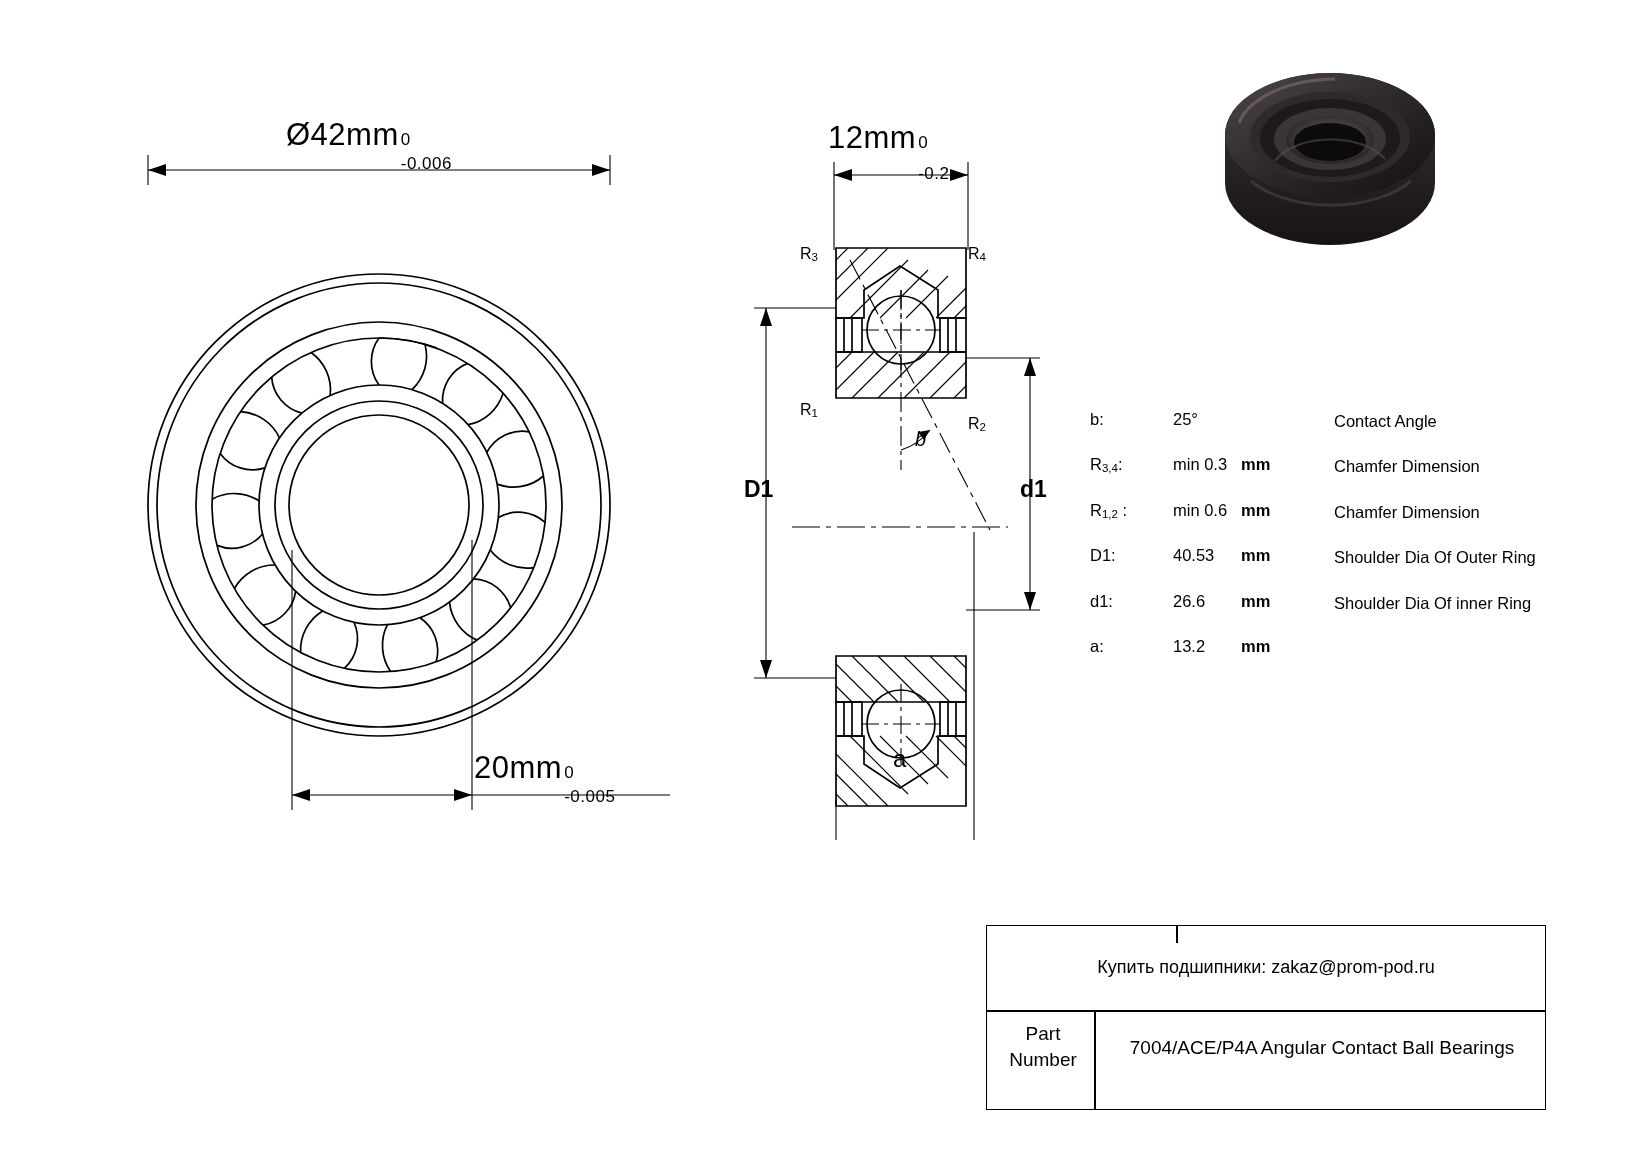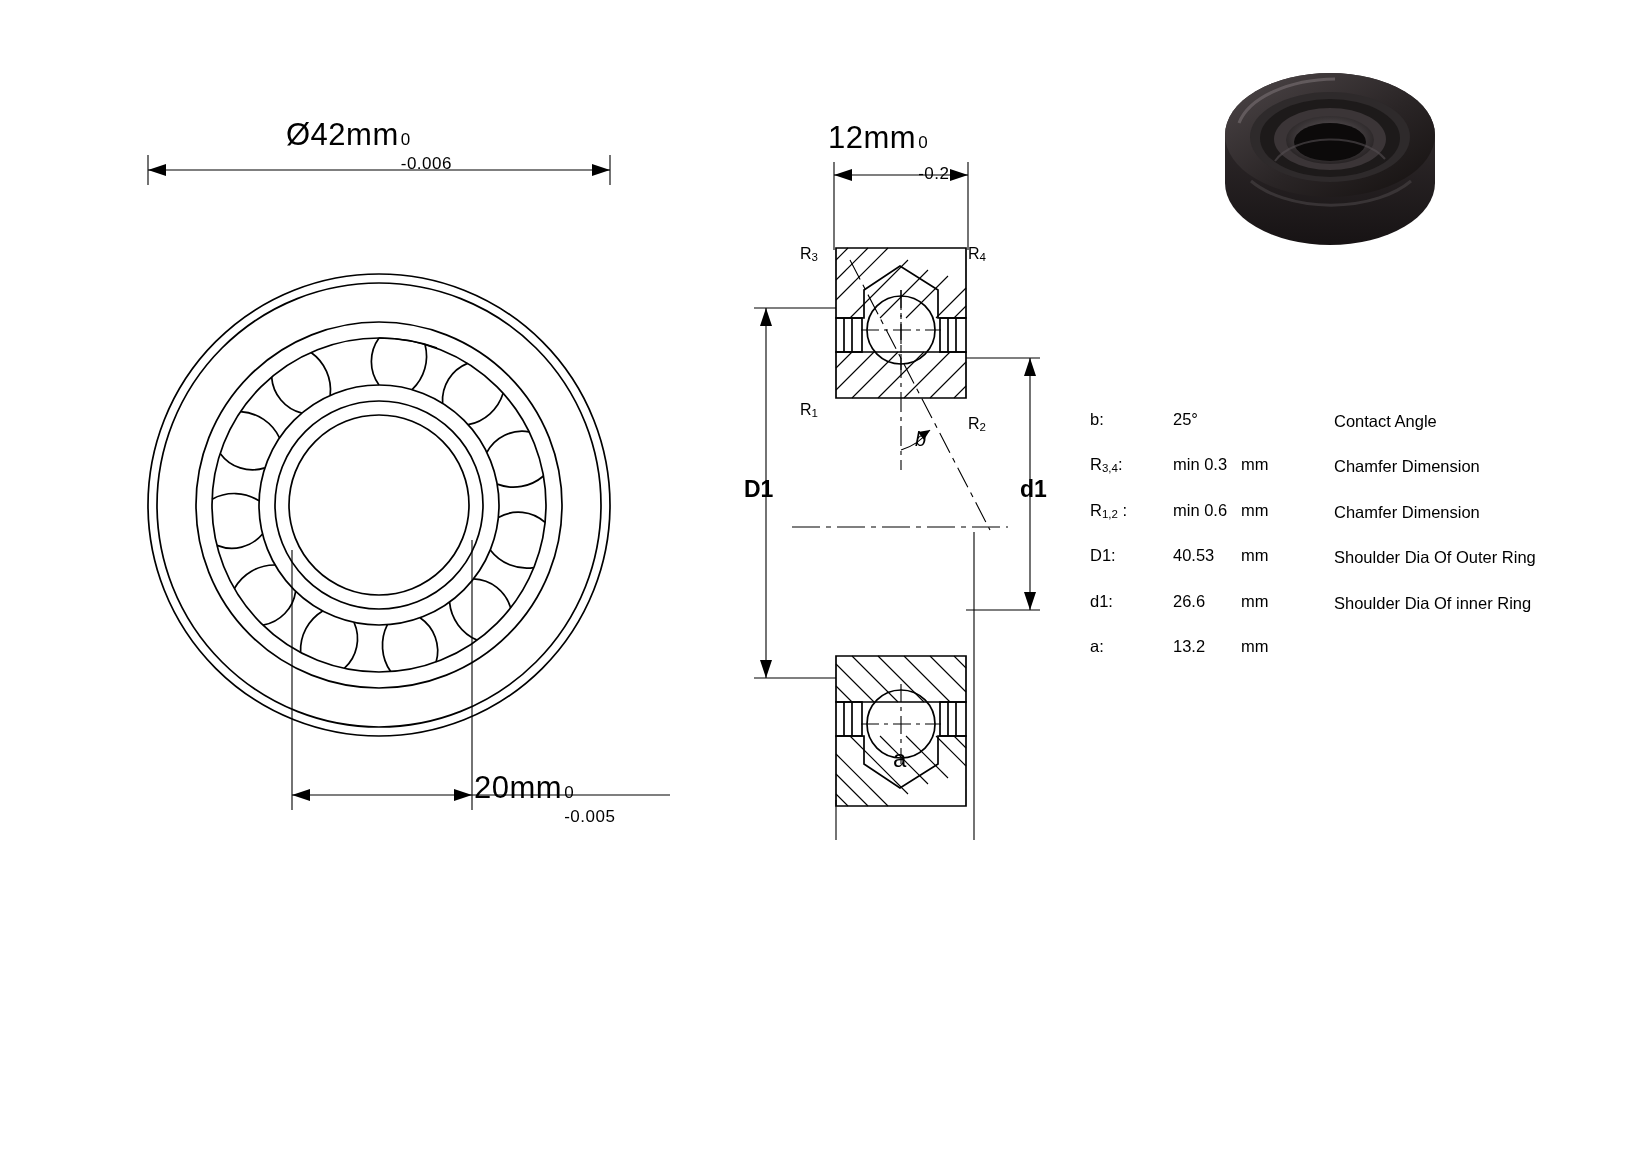--- a/index.html
+++ b/index.html
@@ -18,21 +18,21 @@
 
   
   .dim-main { font-size:31px; letter-spacing:0.5px; }
   .dim-tol { position:absolute; font-size:17px; line-height:1.05; }
 
   
   .spec-table { position:absolute; left:1090px; top:410px; width:480px; font-size:16.5px; }
   .spec-row { display:flex; align-items:flex-start; margin-bottom:21.5px; }
   .spec-sym { width:62px; }
   .spec-val { width:68px;margin-left:21px; }
-  .spec-unit { width:93px; }
+  .spec-unit { width:93px;font-weight:bold; }
   .spec-desc { flex:1; line-height:1.45; }
   .sub { font-size:11.5px; vertical-align:-2px; }
 
   
   .title-block { position:absolute; left:986px; top:925px; width:560px; height:185px; }
   .tb-outer { position:absolute; left:0; top:0; right:0; bottom:0; border:1.6px solid #000; box-sizing:border-box; }
   .tb-hline { position:absolute; left:0; right:0; top:85px; height:1.6px; background:#000; }
   .tb-vline-top { position:absolute; left:190px; top:0; width:1.6px; height:18px; background:#000; }
   .tb-vline-bot { position:absolute; left:108px; top:85px; width:1.6px; bottom:0; background:#000; }
   .tb-email { position:absolute; left:0; right:0; top:32px; text-align:center; font-size:18px; }
@@ -162,21 +162,21 @@
     </g>
   </svg>
 
   <div class="txt dim-main" style="left:286px; top:117px;">
     <span>Ø42mm</span><span style="position:relative; display:inline-block; width:52px;">
       <span class="dim-tol" style="left:2px; top:-14px;">0</span>
       <span class="dim-tol" style="left:2px; top:10px;">-0.006</span>
     </span>
   </div>
 
-  <div class="txt dim-main" style="left:474px; top:750px;margin-top:20px;">
+  <div class="txt dim-main" style="left:474px; top:750px;">
     <span>20mm</span><span style="position:relative; display:inline-block; width:58px;">
       <span class="dim-tol" style="left:2px; top:-14px;">0</span>
       <span class="dim-tol" style="left:2px; top:10px;">-0.005</span>
     </span>
   </div>
 
   <svg width="320" height="700" style="position:absolute; left:740px; top:140px;">
 
     <g>
       <line class="sw-thin" x1="94" y1="35" x2="228" y2="35"></line>
@@ -395,14 +395,23 @@
       <div class="spec-unit">mm</div>
       <div class="spec-desc">Shoulder Dia Of inner Ring</div>
     </div>
     <div class="spec-row">
       <div class="spec-sym">a:</div>
       <div class="spec-val">13.2</div>
       <div class="spec-unit">mm</div>
     </div>
   </div>
 
+  <div class="title-block">
+    <div class="tb-outer"></div>
+    <div class="tb-hline"></div>
+    <div class="tb-vline-top"></div>
+    <div class="tb-vline-bot"></div>
+    <div class="tb-email">Купить подшипники: zakaz@prom-pod.ru</div>
+    <div class="tb-part-label">Part Number</div>
+    <div class="tb-part-value">7004/ACE/P4A Angular Contact Ball Bearings</div>
+  </div>
 
 </div>
 
 </body></html>

